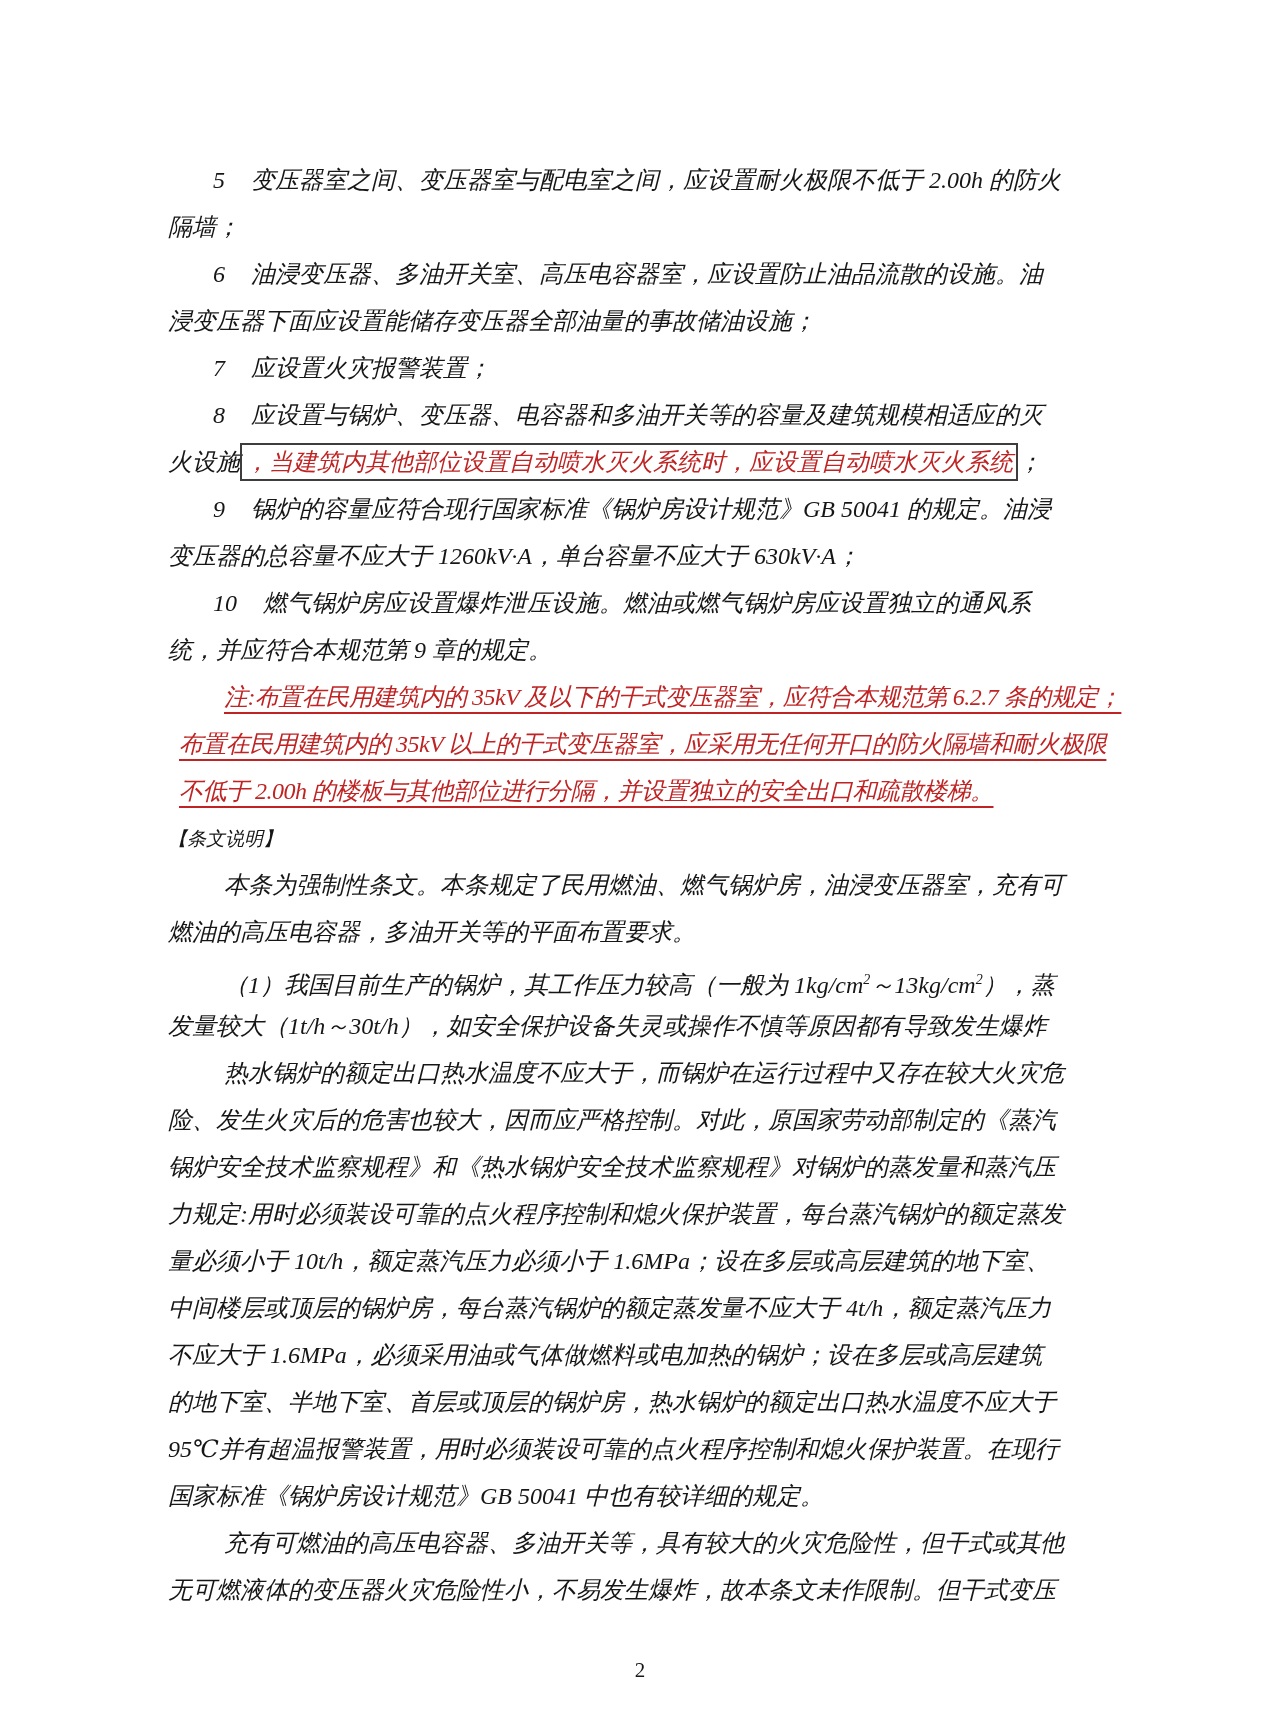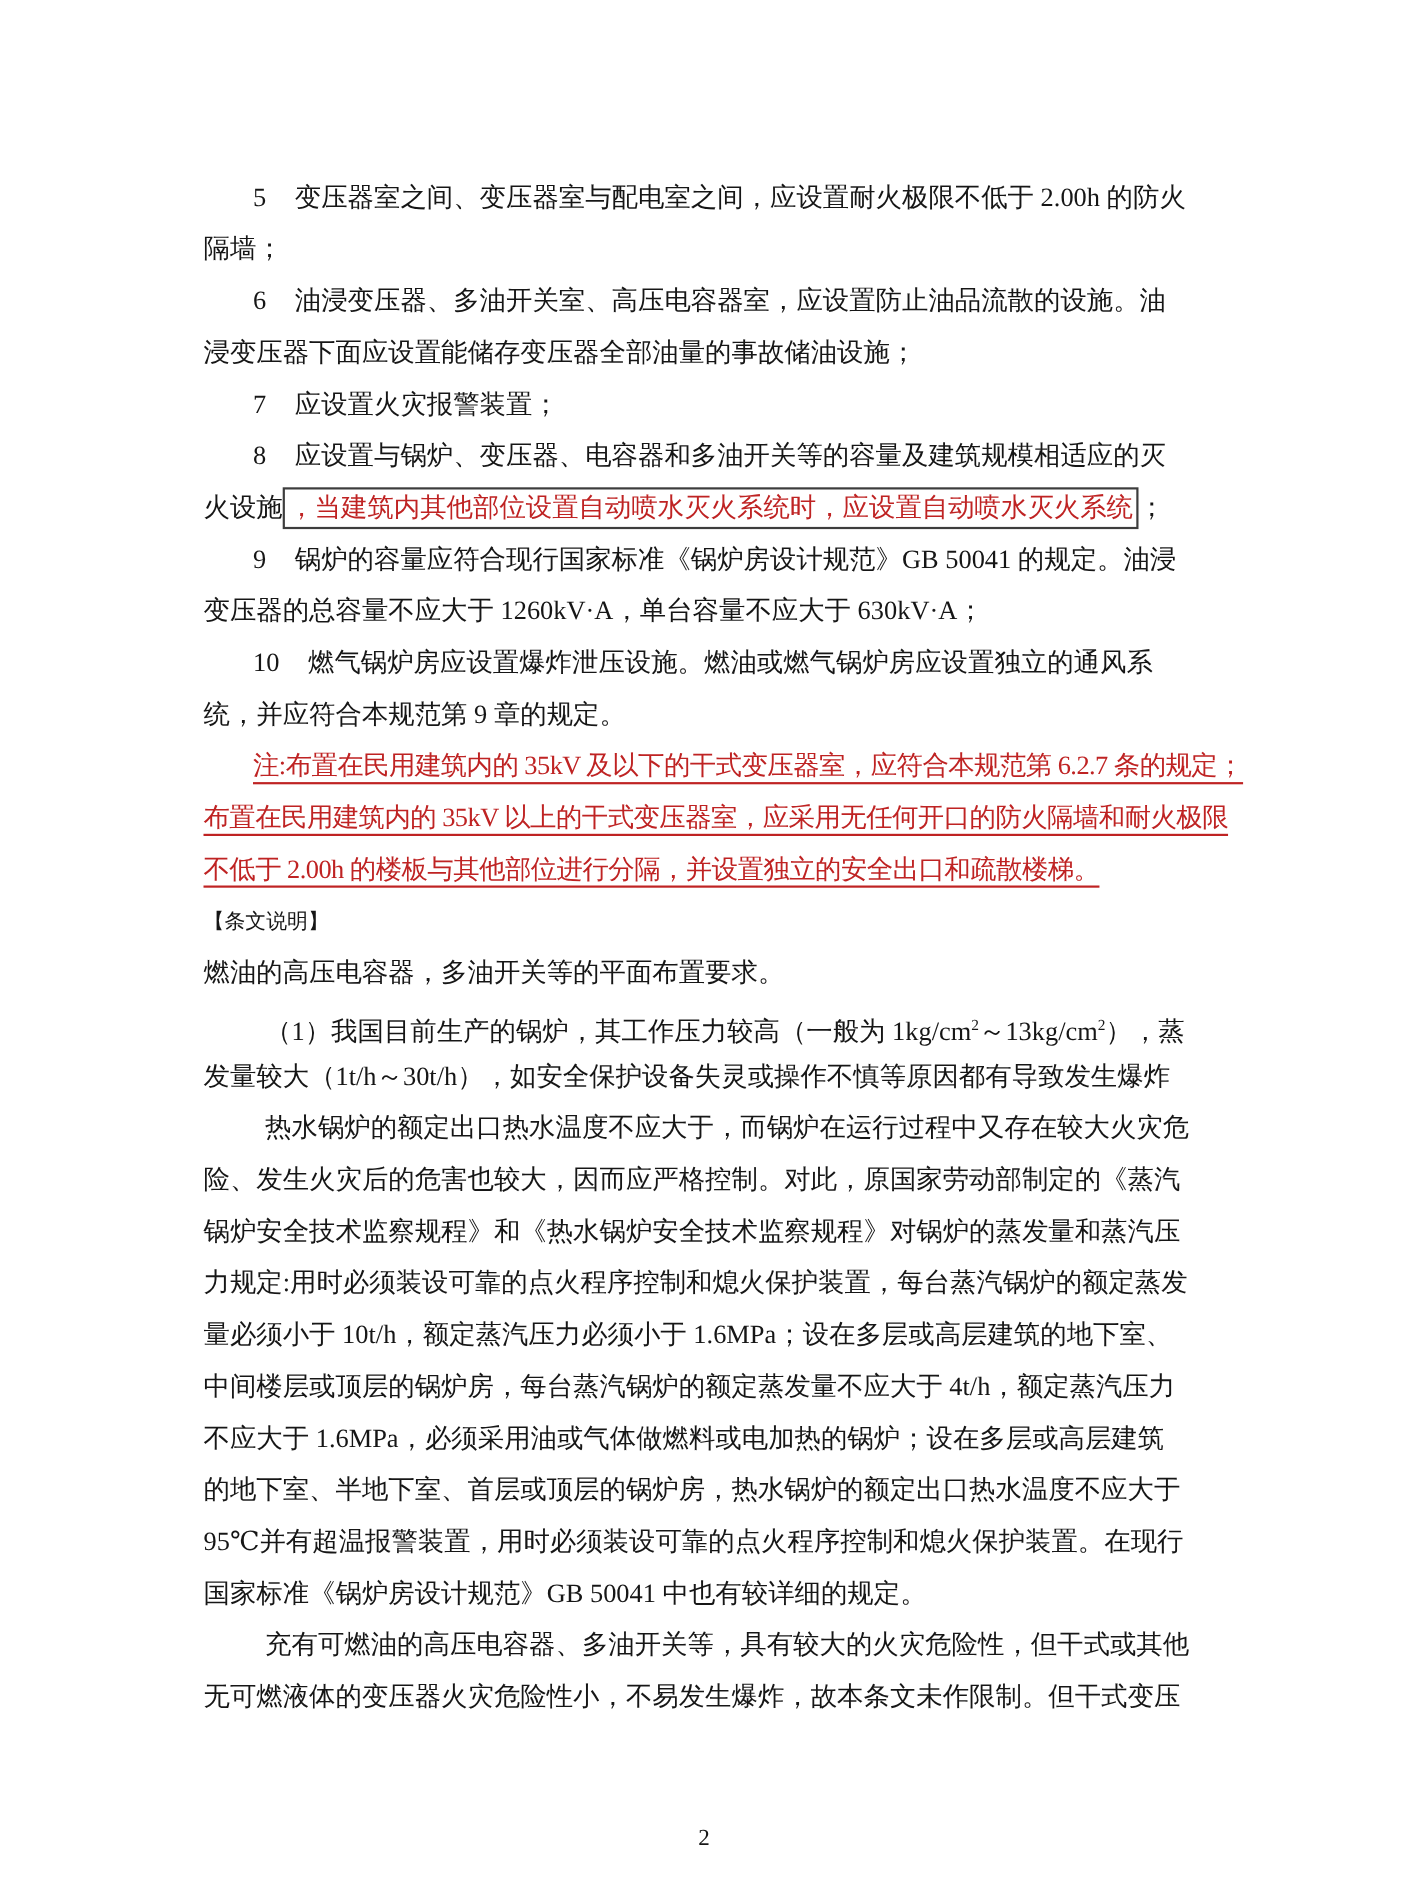--- a/index.html
+++ b/index.html
@@ -7,23 +7,24 @@
     position: relative;
     width: 1280px;
     height: 1715px;
     background: #ffffff;
     overflow: hidden;
     font-family: "Liberation Serif", "DejaVu Serif", serif;
     color: var(--ink, #161616);
   }
   .doc-body {
     position: absolute;
-    left: 185px;
+    left: 168px;
     top: 157px;
     width: 920px;
+    font-style: italic;
   }
   .line {
     height: 47px;
     line-height: 47px;
     font-size: 24px;
     white-space: nowrap;
   }
   .ind-item { padding-left: 45px; }
   .ind-para { padding-left: 56px; }
   .ind-note { padding-left: 45px; }
@@ -37,20 +38,21 @@
   .seg-sup {
     font-size: 14px;
     vertical-align: 9px;
   }
   .cls-note {
     color: var(--red, #bf2323);
     letter-spacing: -0.5px;
     text-decoration: underline;
     text-decoration-thickness: 2px;
     text-underline-offset: 7px;
+    margin-left: 11px;
   }
   .cls-heading {
     font-family: "Liberation Sans", "DejaVu Sans", sans-serif;
     font-size: 19px;
   }
   .pagenum {
     position: absolute;
     left: 0;
     right: 0;
     top: 1658px;
@@ -72,20 +74,21 @@
       <div class="line ind-item"><span class="seg-num">8</span><span class="seg-n">应设置与锅炉、变压器、电容器和多油开关等的容量及建筑规模相适应的灭</span></div>
       <div class="line ind-none"><span class="seg-n">火设施</span><span class="seg-box">，当建筑内其他部位设置自动喷水灭火系统时，应设置自动喷水灭火系统</span><span class="seg-n">；</span></div>
       <div class="line ind-item"><span class="seg-num">9</span><span class="seg-n">锅炉的容量应符合现行国家标准《锅炉房设计规范》GB 50041 的规定。油浸</span></div>
       <div class="line ind-none"><span class="seg-n">变压器的总容量不应大于 1260kV·A，单台容量不应大于 630kV·A；</span></div>
       <div class="line ind-item"><span class="seg-num">10</span><span class="seg-n">燃气锅炉房应设置爆炸泄压设施。燃油或燃气锅炉房应设置独立的通风系</span></div>
       <div class="line ind-none"><span class="seg-n">统，并应符合本规范第 9 章的规定。</span></div>
       <div class="line ind-note cls-note"><span class="seg-n">注:布置在民用建筑内的 35kV 及以下的干式变压器室，应符合本规范第 6.2.7 条的规定；</span></div>
       <div class="line ind-none cls-note"><span class="seg-n">布置在民用建筑内的 35kV 以上的干式变压器室，应采用无任何开口的防火隔墙和耐火极限</span></div>
       <div class="line ind-none cls-note"><span class="seg-n">不低于 2.00h 的楼板与其他部位进行分隔，并设置独立的安全出口和疏散楼梯。</span></div>
       <div class="line ind-none cls-heading"><span class="seg-n">【条文说明】</span></div>
+      <div class="line ind-para"><span class="seg-n">本条为强制性条文。本条规定了民用燃油、燃气锅炉房，油浸变压器室，充有可</span></div>
       <div class="line ind-none"><span class="seg-n">燃油的高压电容器，多油开关等的平面布置要求。</span></div>
       <div class="line ind-para"><span class="seg-n">（1）我国目前生产的锅炉，其工作压力较高（一般为 1kg/cm</span><span class="seg-sup">2</span><span class="seg-n">～13kg/cm</span><span class="seg-sup">2</span><span class="seg-n">），蒸</span></div>
       <div class="line ind-none"><span class="seg-n">发量较大（1t/h～30t/h），如安全保护设备失灵或操作不慎等原因都有导致发生爆炸</span></div>
       <div class="line ind-para"><span class="seg-n">热水锅炉的额定出口热水温度不应大于，而锅炉在运行过程中又存在较大火灾危</span></div>
       <div class="line ind-none"><span class="seg-n">险、发生火灾后的危害也较大，因而应严格控制。对此，原国家劳动部制定的《蒸汽</span></div>
       <div class="line ind-none"><span class="seg-n">锅炉安全技术监察规程》和《热水锅炉安全技术监察规程》对锅炉的蒸发量和蒸汽压</span></div>
       <div class="line ind-none"><span class="seg-n">力规定:用时必须装设可靠的点火程序控制和熄火保护装置，每台蒸汽锅炉的额定蒸发</span></div>
       <div class="line ind-none"><span class="seg-n">量必须小于 10t/h，额定蒸汽压力必须小于 1.6MPa；设在多层或高层建筑的地下室、</span></div>
       <div class="line ind-none"><span class="seg-n">中间楼层或顶层的锅炉房，每台蒸汽锅炉的额定蒸发量不应大于 4t/h，额定蒸汽压力</span></div>
       <div class="line ind-none"><span class="seg-n">不应大于 1.6MPa，必须采用油或气体做燃料或电加热的锅炉；设在多层或高层建筑</span></div>

